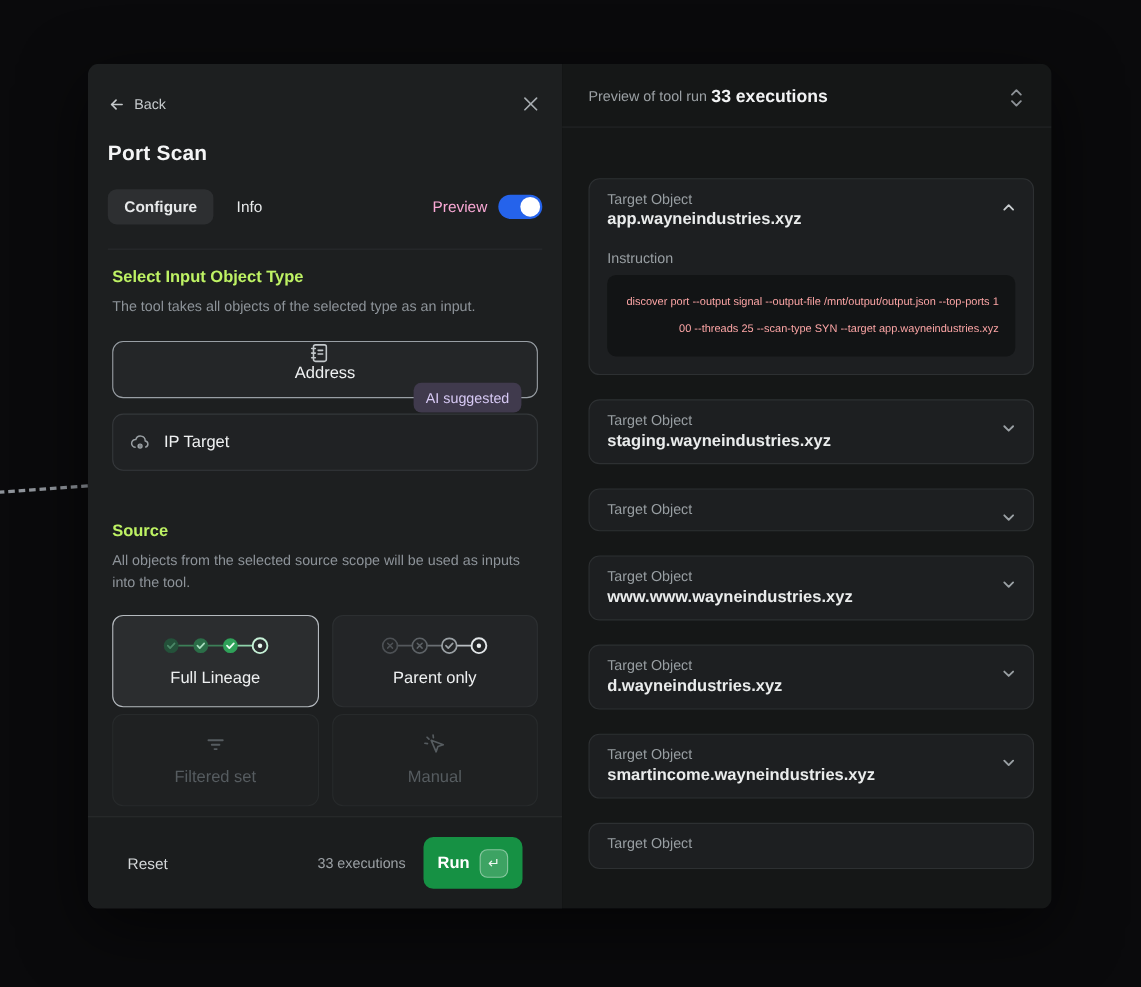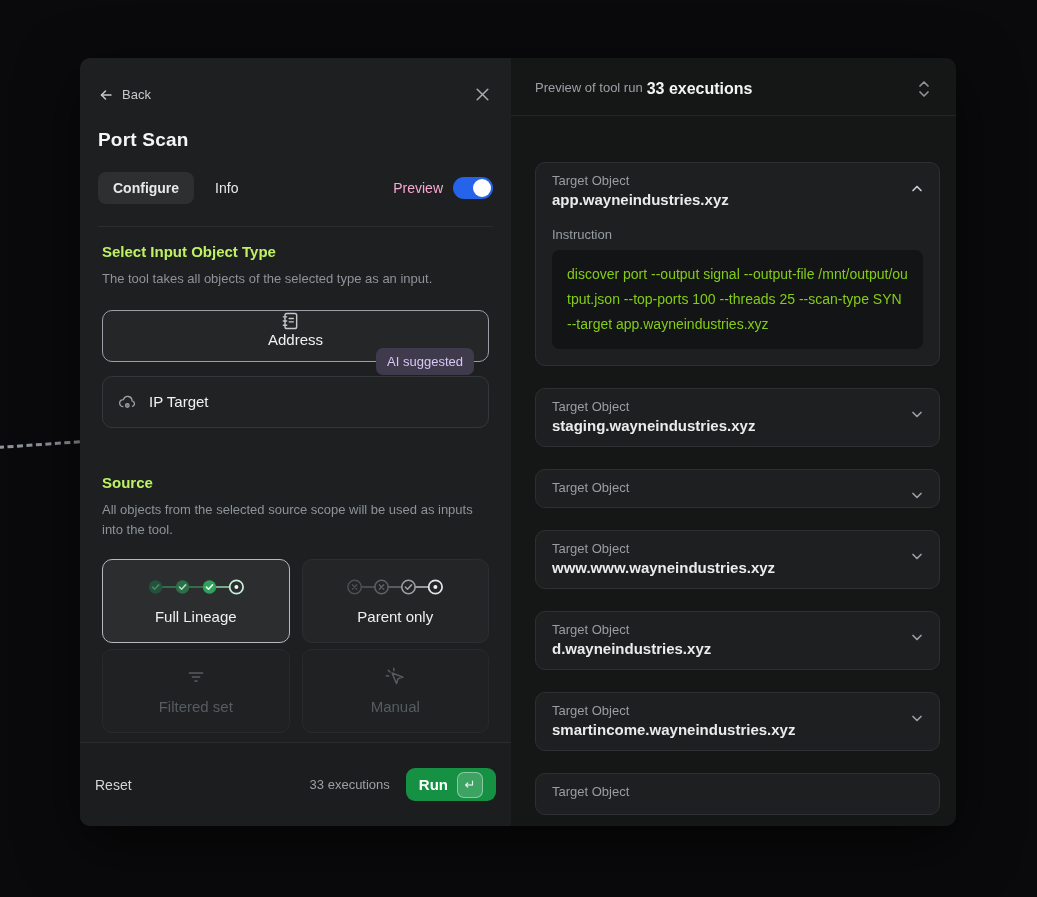--- a/index.html
+++ b/index.html
@@ -62,27 +62,27 @@
     height:84px; border-radius:10px; background:#232527; border:1px solid #2c2f31;
     display:flex; flex-direction:column; align-items:center; justify-content:center; gap:11px;
     cursor:pointer;
   }
   .src-card.selected { background:#2b2d2f; border:1px solid #b5babf; }
   .src-card.disabled { background:#1f2122; border:1px solid #272a2b; cursor:default; }
   .src-label { font-size:15px; color:#eef0f1; }
   .src-card.disabled .src-label { color:#565c60; }
   .lp-footer {
     margin-top:auto; border-top:1px solid #2a2c2d; background:#1b1d1e;
-    height:84px; display:flex; align-items:center; padding:0 15px;
+    height:84px; display:flex; align-items:center; padding:0 36px;
   }
   .reset-btn { font-size:14px; color:#d3d6d8; cursor:pointer; }
   .exec-count { margin-left:auto; font-size:13px; color:#9ba0a4; }
   .run-btn {
     margin-left:16px; background:#169144; border:none; border-radius:9px;
-    height:33px; padding:0 13px; display:flex; align-items:center; gap:9px; cursor:pointer;
+    height:47px; padding:0 13px; display:flex; align-items:center; gap:9px; cursor:pointer;
   }
   .run-label { color:#ffffff; font-size:15px; font-weight:600; }
   .run-key {
     width:26px; height:26px; border-radius:7px; background:rgba(255,255,255,.17);
     border:1px solid rgba(255,255,255,.4); color:#eef8f1; font-size:13px;
     display:flex; align-items:center; justify-content:center;
   }
   
   .right-panel { flex:1; background:#151717; display:flex; flex-direction:column; overflow:hidden; }
   .rp-head { padding:20px 24px 15px 24px; display:flex; align-items:center; }
@@ -96,22 +96,23 @@
     position:relative; background:#1d1f21; border:1px solid #2d3032; border-radius:10px;
     padding:10px 44px 12px 16px; flex-shrink:0; cursor:pointer;
   }
   .tcard-label { font-size:13px; color:#989ea2; }
   .tcard-value { margin-top:3px; font-size:15px; font-weight:600; color:#eaecec; }
   .tcard-chevron { position:absolute; right:14px; top:17px; display:flex; }
   .tcard.expanded { padding-bottom:16px; }
   .instr-label { margin-top:19px; font-size:13px; color:#989ea2; }
   .instr-box {
     margin-top:8px; margin-right:-28px; background:#121415; border-radius:8px;
-    padding:12px 15px; font-size:14px; line-height:25px; color:#84cc16;
+    padding:12px 15px; font-size:10px; line-height:25px; color:#fca5a5;
     word-break:break-all;
+    text-align:right;
   }
   svg { display:block; }
 </style>
 </head>
 <body>
 
 <div class="bg-dash"></div>
 
 <div class="modal">
 

